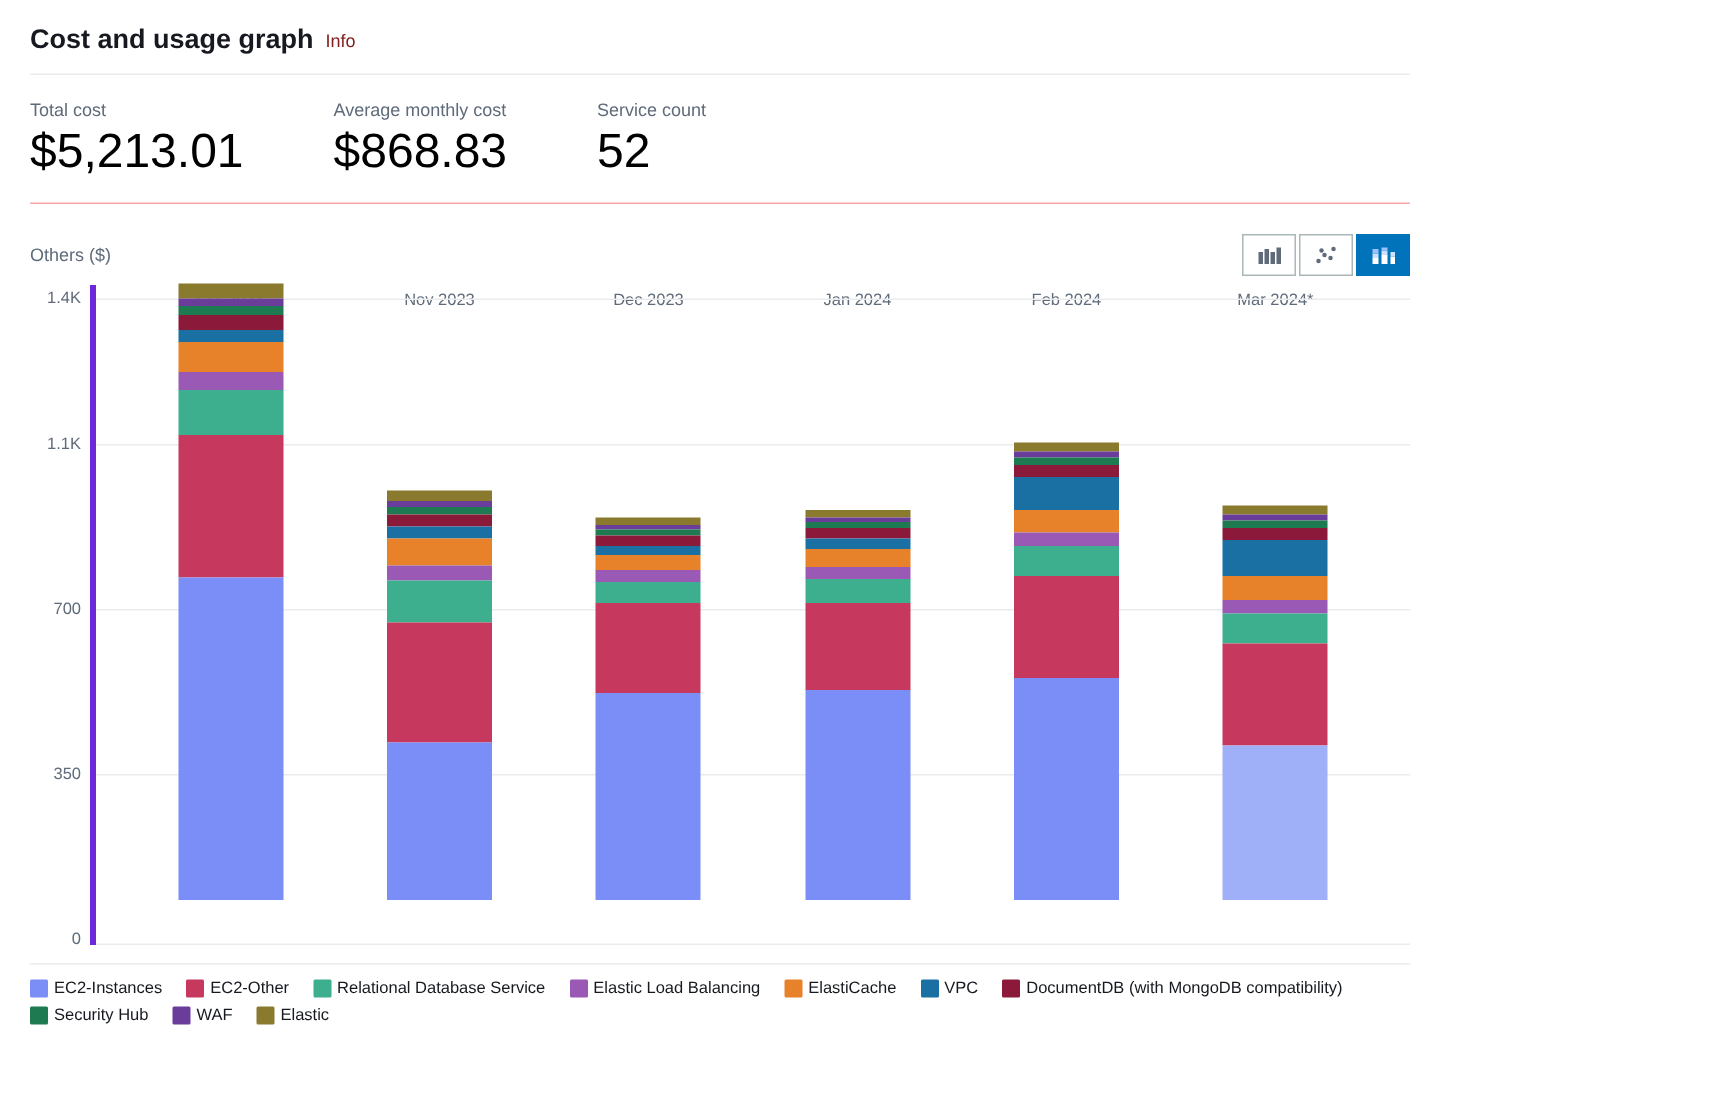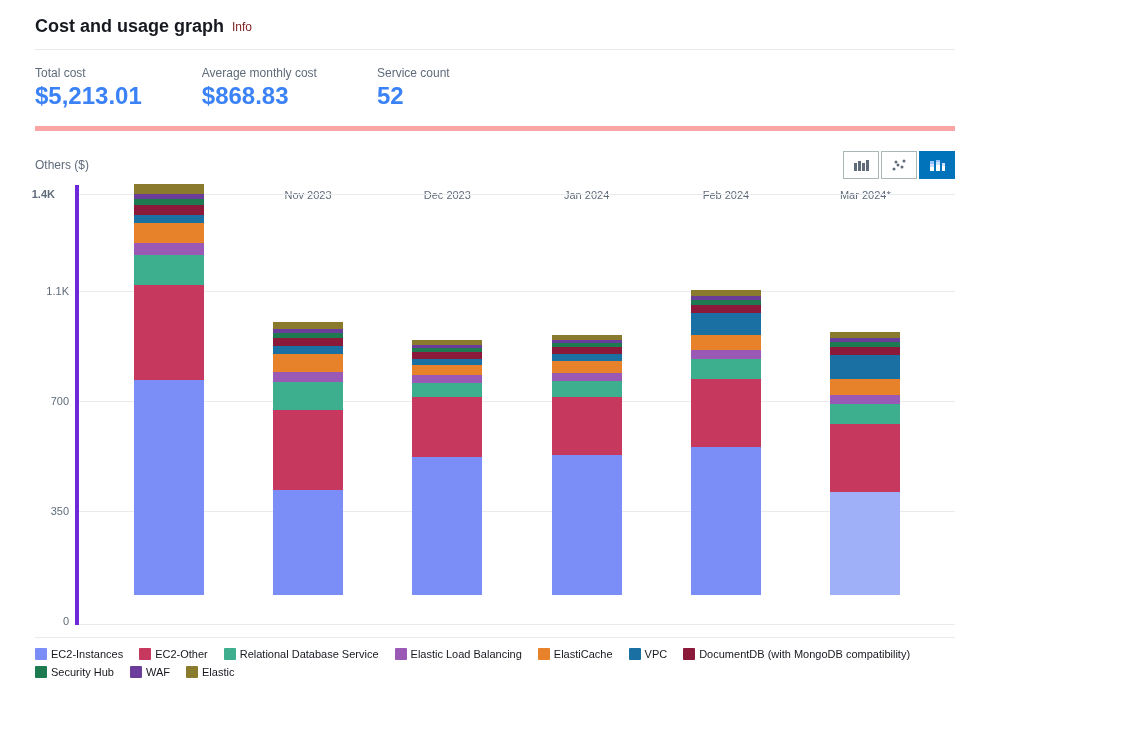--- a/index.html
+++ b/index.html
@@ -1,24 +1,24 @@
 <!DOCTYPE html>
 <html><head>
   <meta charset="utf-8">
   <style>
     * { box-sizing: border-box; margin: 0; padding: 0; }
     body { font-family: -apple-system, BlinkMacSystemFont, 'Segoe UI', Arial, sans-serif; background: #fff; color: #16191f; font-size: 13px; }
-    .page { width: 960px; min-height: 731px; padding: 16px 20px; margin-left: 15px; }
+    .page { width: 960px; min-height: 731px; padding: 16px 20px; }
     .title-row { display: flex; align-items: center; gap: 8px; margin-bottom: 16px; padding-bottom: 12px; border-bottom: 1px solid #e9ebed; }
     .page-title { font-size: 18px; font-weight: 700; color: #16191f; }
     .info-link { font-size: 12px; color: #7f1d1d; cursor: pointer; }
-    .metrics-row { display: flex; gap: 60px; margin-bottom: 20px; padding-bottom: 16px; border-bottom: 5px solid #fca5a5; }
+    .metrics-row { display: flex; gap: 60px; margin-bottom: 20px; padding-bottom: 16px; border-bottom: 1px solid #fca5a5; }
     .metric { display: flex; flex-direction: column; }
     .metric-label { font-size: 12px; color: #5f6b7a; margin-bottom: 2px; }
-    .metric-value { font-size: 24px; font-weight: 700; color: #3b82f6; }
+    .metric-value { font-size: 32px; font-weight: 400; color: #000000; }
     .chart-container { position: relative; }
     .chart-header { display: flex; justify-content: space-between; align-items: center; margin-bottom: 6px; }
     .chart-y-label { font-size: 12px; color: #5f6b7a; }
     .chart-buttons { display: flex; gap: 2px; }
     .chart-btn { width: 36px; height: 28px; border: 1px solid #aab7b8; background: #fff; cursor: pointer; display: flex; align-items: center; justify-content: center; }
     .chart-btn.active { background: #0073bb; border-color: #0073bb; }
     .chart-btn svg { width: 16px; height: 16px; }
     .chart-area { display: flex; position: relative; }
     .y-axis { width: 40px; display: flex; flex-direction: column; justify-content: space-between; align-items: flex-end; padding-right: 6px; height: 440px; }
     .y-tick { font-size: 11px; color: #5f6b7a; }
@@ -93,21 +93,21 @@
             <rect x="13" y="9" width="4" height="5" fill="#fff"></rect>
             <rect x="13" y="6" width="4" height="3" fill="#cce0ff"></rect>
           </svg>
         </button>
       </div>
     </div>
 
     <div class="chart-area">
       <div class="y-axis" style="position: relative;">
 
-      <span class="y-tick" style="position: absolute; top: 2%; right: 20px; transform: translateY(-50%); font-weight: bold;">1.4K</span>
+      <span class="y-tick" style="position: absolute; top: 2%; right: 6px; transform: translateY(-50%);">1.4K</span>
           <span class="y-tick" style="position: absolute; top: 24%; right: 6px; transform: translateY(-50%);">1.1K</span>
           <span class="y-tick" style="position: absolute; top: 49%; right: 6px; transform: translateY(-50%);">700</span>
           <span class="y-tick" style="position: absolute; top: 74%; right: 6px; transform: translateY(-50%);">350</span>
           <span class="y-tick" style="position: absolute; top: 99%; right: 6px; transform: translateY(-50%);">0</span>
         </div>
       <div class="chart-plot">
         <div class="grid-lines">
           <div class="grid-line" style="top: 2%;"></div>
           <div class="grid-line" style="top: 24%;"></div>
           <div class="grid-line" style="top: 49%;"></div>

